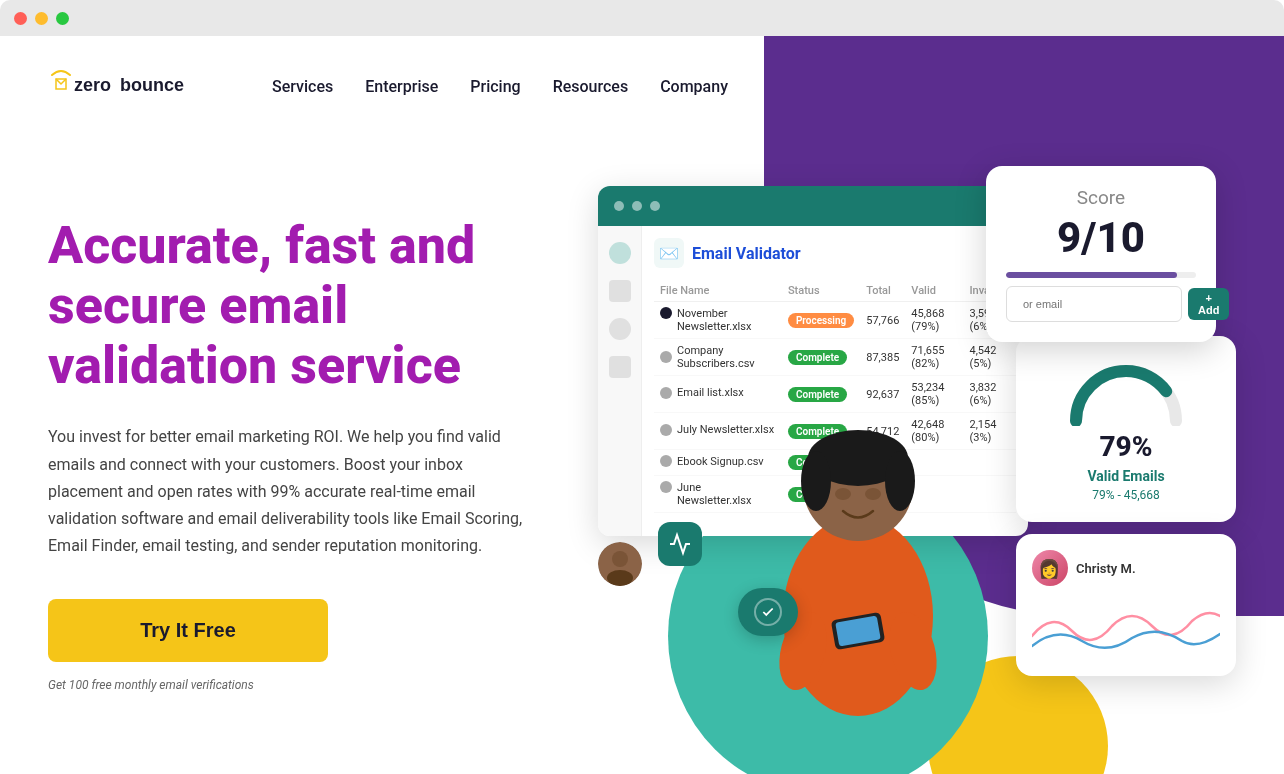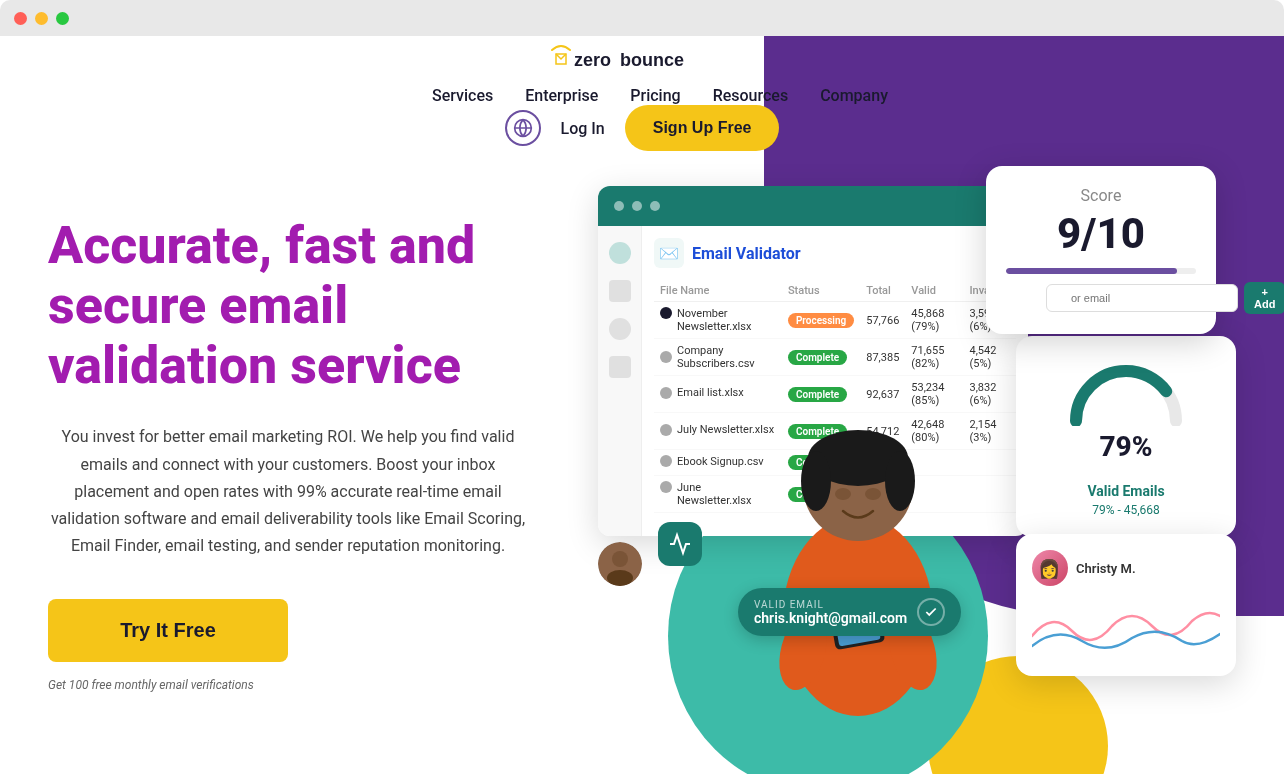--- a/index.html
+++ b/index.html
@@ -49,21 +49,20 @@
 
     
     .navbar {
       position: relative;
       z-index: 10;
       display: flex;
       align-items: center;
       padding: 0 48px;
       height: 100px;
       background: transparent;
-      flex-direction: column;
     }
     .logo {
       display: flex;
       align-items: center;
       margin-right: 48px;
       flex-shrink: 0;
     }
     .nav-links {
       display: flex;
       align-items: center;
@@ -134,33 +133,32 @@
       color: #a21caf;
       line-height: 1.15;
       margin-bottom: 28px;
     }
     .hero-desc {
       font-size: 16px;
       color: #444;
       line-height: 1.7;
       max-width: 480px;
       margin-bottom: 40px;
-      text-align: center;
     }
     .try-btn {
       background: #f5c518;
       color: #1a1a2e;
       border: none;
       border-radius: 8px;
       padding: 20px 60px;
       font-size: 20px;
       font-weight: 800;
       cursor: pointer;
       display: block;
-      width: 240px;
+      width: 280px;
       margin-bottom: 16px;
     }
     .free-note {
       font-size: 12px;
       color: #666;
       font-style: italic;
     }
 
     
     .hero-right {
@@ -269,21 +267,21 @@
       right: 20px;
       width: 230px;
       background: #fff;
       border-radius: 16px;
       box-shadow: 0 8px 32px rgba(0,0,0,0.18);
       padding: 20px;
       z-index: 8;
       text-align: center;
     }
     .score-label {
-      font-size: 16px;
+      font-size: 19px;
       color: #888;
       margin-bottom: 4px;
     }
     .score-value {
       font-size: 42px;
       font-weight: 800;
       color: #1a1a2e;
       margin-bottom: 10px;
     }
     .score-bar {
@@ -299,26 +297,25 @@
       border-radius: 3px;
     }
     .score-input-row {
       display: flex;
       align-items: center;
       gap: 6px;
       margin-top: 8px;
     }
     .score-input {
       flex: 1;
-      height: 28px;
+      height: 36px;
       border: 1px solid #ddd;
       border-radius: 6px;
       font-size: 11px;
-      padding: 0 24px;
-      margin-left: 40px;
+      padding: 0 16px;
     }
     .add-btn {
       background: #1a7a6e;
       color: #fff;
       border: none;
       border-radius: 6px;
       padding: 4px 10px;
       font-size: 11px;
       font-weight: 600;
       cursor: pointer;
@@ -335,21 +332,21 @@
       box-shadow: 0 8px 32px rgba(0,0,0,0.15);
       padding: 20px;
       z-index: 7;
       text-align: center;
     }
     .gauge-percent {
       font-size: 28px;
       font-weight: 800;
       color: #1a1a2e;
       text-align: center;
-      margin-bottom: 20px;
+      margin-bottom: 5px;
     }
     .valid-emails-label {
       font-size: 14px;
       font-weight: 700;
       color: #1a7a6e;
       margin-bottom: 4px;
     }
     .valid-emails-sub {
       font-size: 12px;
       color: #1a7a6e;
@@ -515,30 +512,20 @@
     </div>
 
     <div class="nav-links">
       <a class="nav-link">Services</a>
       <a class="nav-link">Enterprise</a>
       <a class="nav-link">Pricing</a>
       <a class="nav-link">Resources</a>
       <a class="nav-link">Company</a>
     </div>
 
-    <div class="nav-actions">
-      <div class="globe-icon">
-        <svg width="20" height="20" viewBox="0 0 24 24" fill="none" stroke="#6b4fa0" stroke-width="2">
-          <circle cx="12" cy="12" r="10"></circle>
-          <path d="M2 12h20M12 2a15 15 0 0 1 0 20M12 2a15 15 0 0 0 0 20"></path>
-        </svg>
-      </div>
-      <a class="login-link">Log In</a>
-      <button class="signup-btn">Sign Up Free</button>
-    </div>
   </nav>
 
   <div class="hero">
 
     <div class="hero-left">
       <h1 class="hero-title">Accurate, fast and secure email validation service</h1>
       <p class="hero-desc">You invest for better email marketing ROI. We help you find valid emails and connect with your customers. Boost your inbox placement and open rates with 99% accurate real-time email validation software and email deliverability tools like Email Scoring, Email Finder, email testing, and sender reputation monitoring.</p>
       <button class="try-btn">Try It Free</button>
       <p class="free-note">Get 100 free monthly email verifications</p>
     </div>
@@ -737,24 +724,20 @@
 
       <div class="user-avatar-dash">
         <svg width="44" height="44" viewBox="0 0 44 44">
           <circle cx="22" cy="22" r="22" fill="#8B6347"></circle>
           <circle cx="22" cy="17" r="8" fill="#7a5437"></circle>
           <ellipse cx="22" cy="36" rx="13" ry="8" fill="#5a3a1a"></ellipse>
         </svg>
       </div>
 
       <div class="valid-email-badge">
-        <div class="valid-badge-text">
-          <div class="valid-badge-label">VALID EMAIL</div>
-          <div class="valid-badge-email">chris.knight@gmail.com</div>
-        </div>
         <div class="check-circle">
           <svg width="14" height="14" viewBox="0 0 24 24" fill="none" stroke="#fff" stroke-width="3">
             <polyline points="20 6 9 17 4 12"></polyline>
           </svg>
         </div>
       </div>
 
     </div>
   </div>
 </div>

